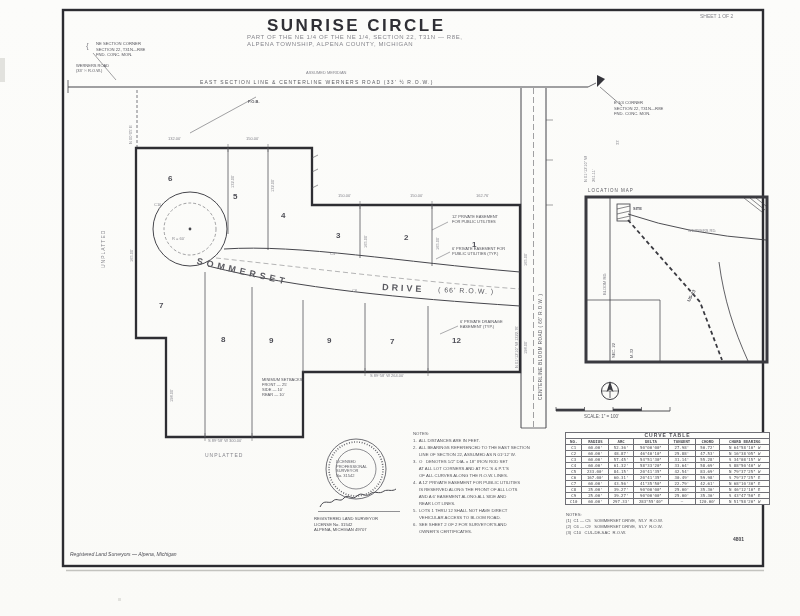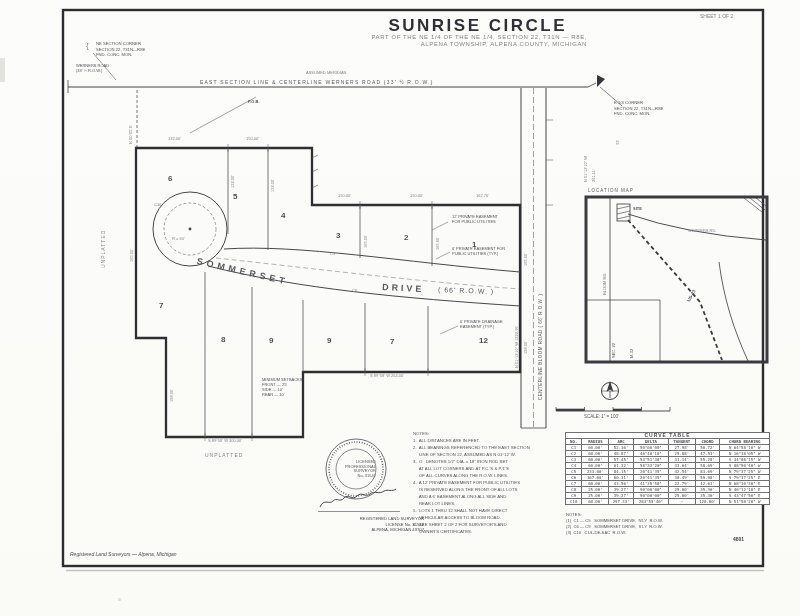--- a/index.html
+++ b/index.html
@@ -5,21 +5,21 @@
   html,body{margin:0;padding:0;background:#ffffff;}
   #canvas{position:relative;width:800px;height:616px;background:linear-gradient(180deg,#fcfcfa 0%,#fafaf7 100%);
           overflow:hidden;font-family:"Liberation Sans",sans-serif;color:#3a3a40;}
   svg{position:absolute;left:0;top:0;}
   .t{position:absolute;white-space:nowrap;line-height:1.2;color:#55555c;}
   .f4{font-size:4px}.f42{font-size:4.2px}.f45{font-size:4.5px}.f5{font-size:5px}
   .f6{font-size:6px}.f7{font-size:7px}.f8{font-size:8px}.f9{font-size:9px}
   .b{font-weight:bold}
   .faint{color:#85858c}
   .mid{color:#5a5a60}
-  .ctr{text-align:right}
+  .ctr{text-align:left}
   .r90{transform:rotate(-90deg);transform-origin:left top;}
   .title{font-size:17px;font-weight:bold;letter-spacing:2.5px;color:#2f2f35;}
   .lot{font-size:8px;font-weight:bold;color:#4f4f57;}
   .street{letter-spacing:4px;color:#5a5a60;font-weight:bold;}
   table.curve{position:absolute;left:565px;top:432px;width:205px;border-collapse:collapse;
               table-layout:fixed;background:#fdfdfb;}
   table.curve th,table.curve td{border:0.5px solid #6f6f75;font-size:4px;line-height:5px;
               padding:0;text-align:center;color:#4d4d54;font-family:"DejaVu Sans Mono",monospace;
               overflow:hidden;white-space:nowrap;}
   table.curve .ttl{font-size:5px;font-weight:bold;letter-spacing:1px;font-family:"Liberation Sans",sans-serif;}
@@ -184,21 +184,21 @@
   <div class="t lot" style="left:404px;top:233px;">2</div>
   <div class="t lot" style="left:336px;top:231px;">3</div>
   <div class="t lot" style="left:281px;top:211px;">4</div>
   <div class="t lot" style="left:233px;top:192px;">5</div>
   <div class="t lot" style="left:168px;top:174px;">6</div>
   <div class="t lot" style="left:159px;top:301px;">7</div>
   <div class="t lot" style="left:221px;top:335px;">8</div>
   <div class="t lot" style="left:269px;top:336px;">9</div>
   <div class="t lot" style="left:327px;top:336px;">9</div>
   <div class="t lot" style="left:390px;top:337px;">7</div>
-  <div class="t lot" style="left:452px;top:336px;margin-left:27px;">12</div>
+  <div class="t lot" style="left:452px;top:336px;">12</div>
 
   <div class="t f4" style="left:452px;top:215px;">12' PRIVATE EASEMENT</div>
   <div class="t f4" style="left:452px;top:220px;">FOR PUBLIC UTILITIES</div>
   <div class="t f4" style="left:452px;top:247px;">6' PRIVATE EASEMENT FOR</div>
   <div class="t f4" style="left:452px;top:252px;">PUBLIC UTILITIES (TYP.)</div>
   <div class="t f4" style="left:460px;top:320px;">6' PRIVATE DRAINAGE</div>
   <div class="t f4" style="left:460px;top:325px;">EASEMENT (TYP.)</div>
   <div class="t f4" style="left:262px;top:378px;">MINIMUM SETBACKS:</div>
   <div class="t f4" style="left:262px;top:383px;">FRONT — 25'</div>
   <div class="t f4" style="left:262px;top:388px;">SIDE — 10'</div>

